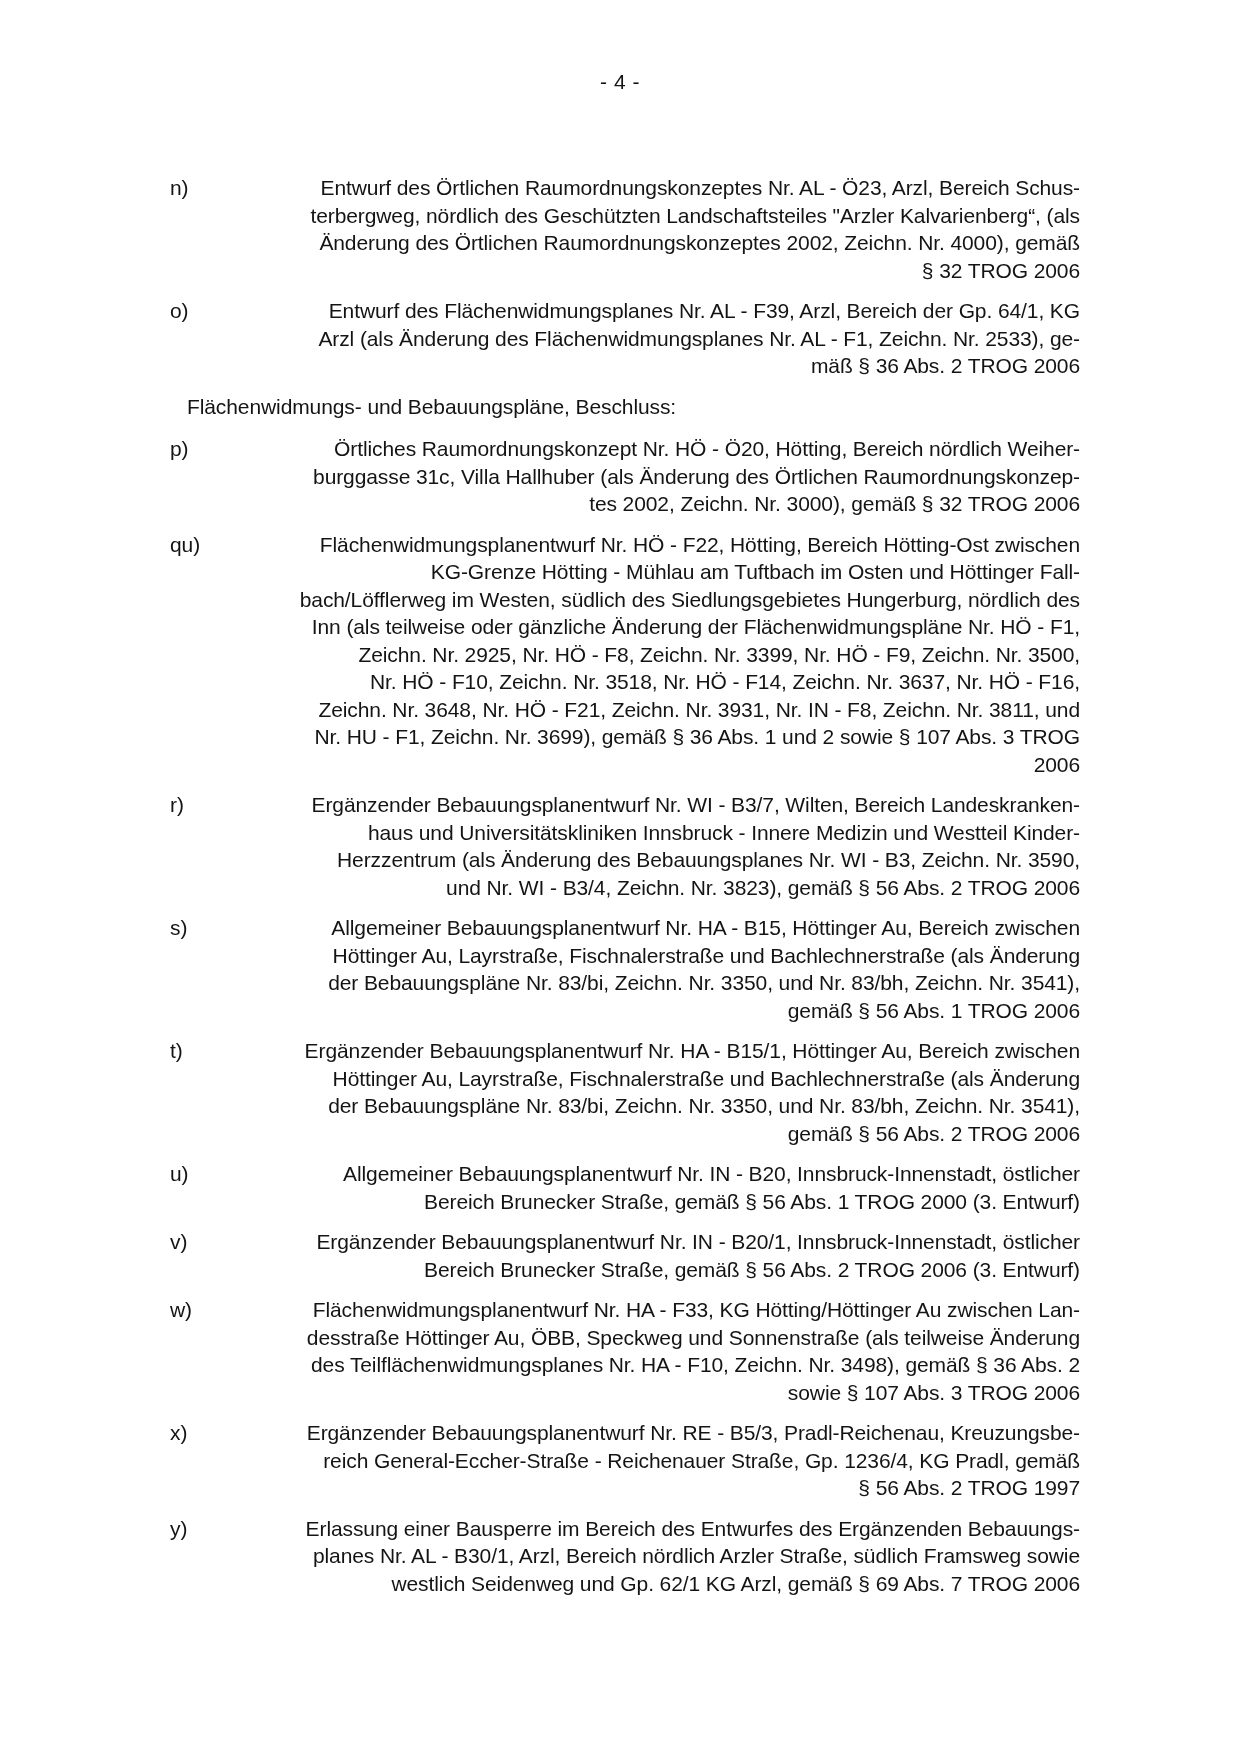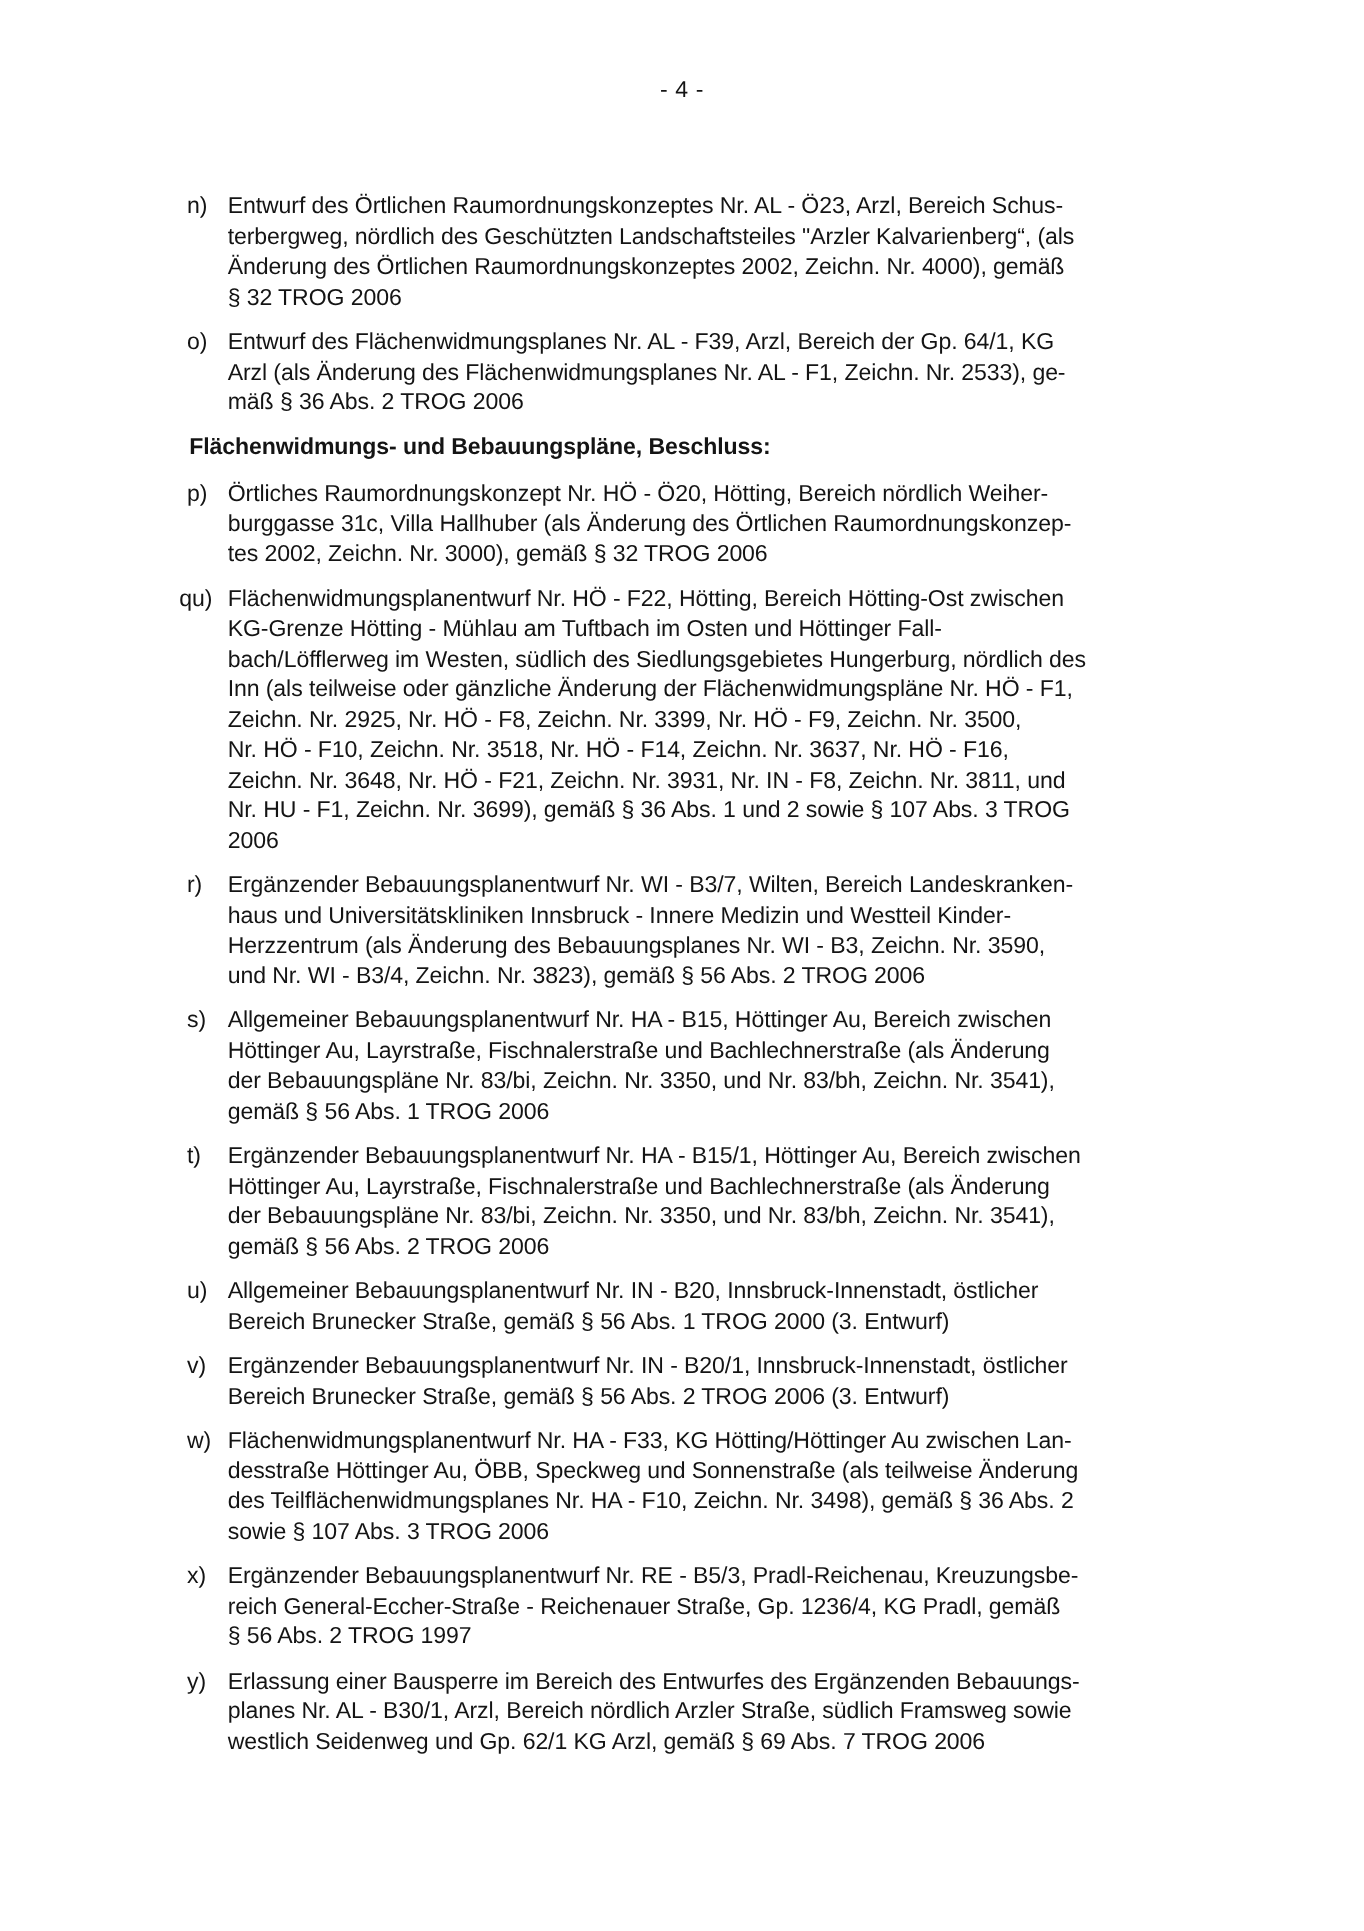--- a/index.html
+++ b/index.html
@@ -44,28 +44,30 @@
     align-items: flex-start;
     margin: 0 0 13px 0;
   }
   .item .label {
     flex: none;
     width: 37px;
   }
   .item.wide-label .label {
     width: 44px;
     margin-left: -7px;
+    text-align: center;
   }
   .item .text {
     white-space: pre-line;
     flex: 1 1 auto;
+    text-align: right;
   }
   .section-heading {
-    font-weight: bold;
-    margin: 2px 0 15px 2px;
+    font-weight: normal;
+    margin: 2px 0 15px 17px;
     white-space: pre-line;
   }
 </style>
 </head>
 <body>
 
 <div class="page">
 
   <div class="page-number">- 4 -</div>
 

